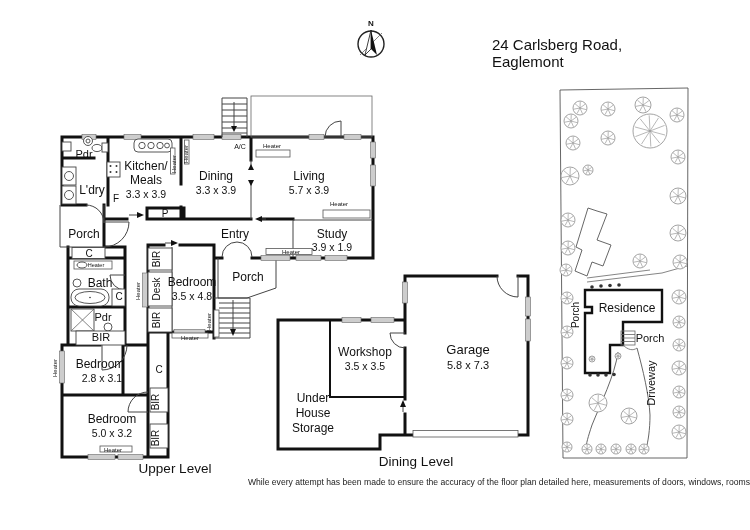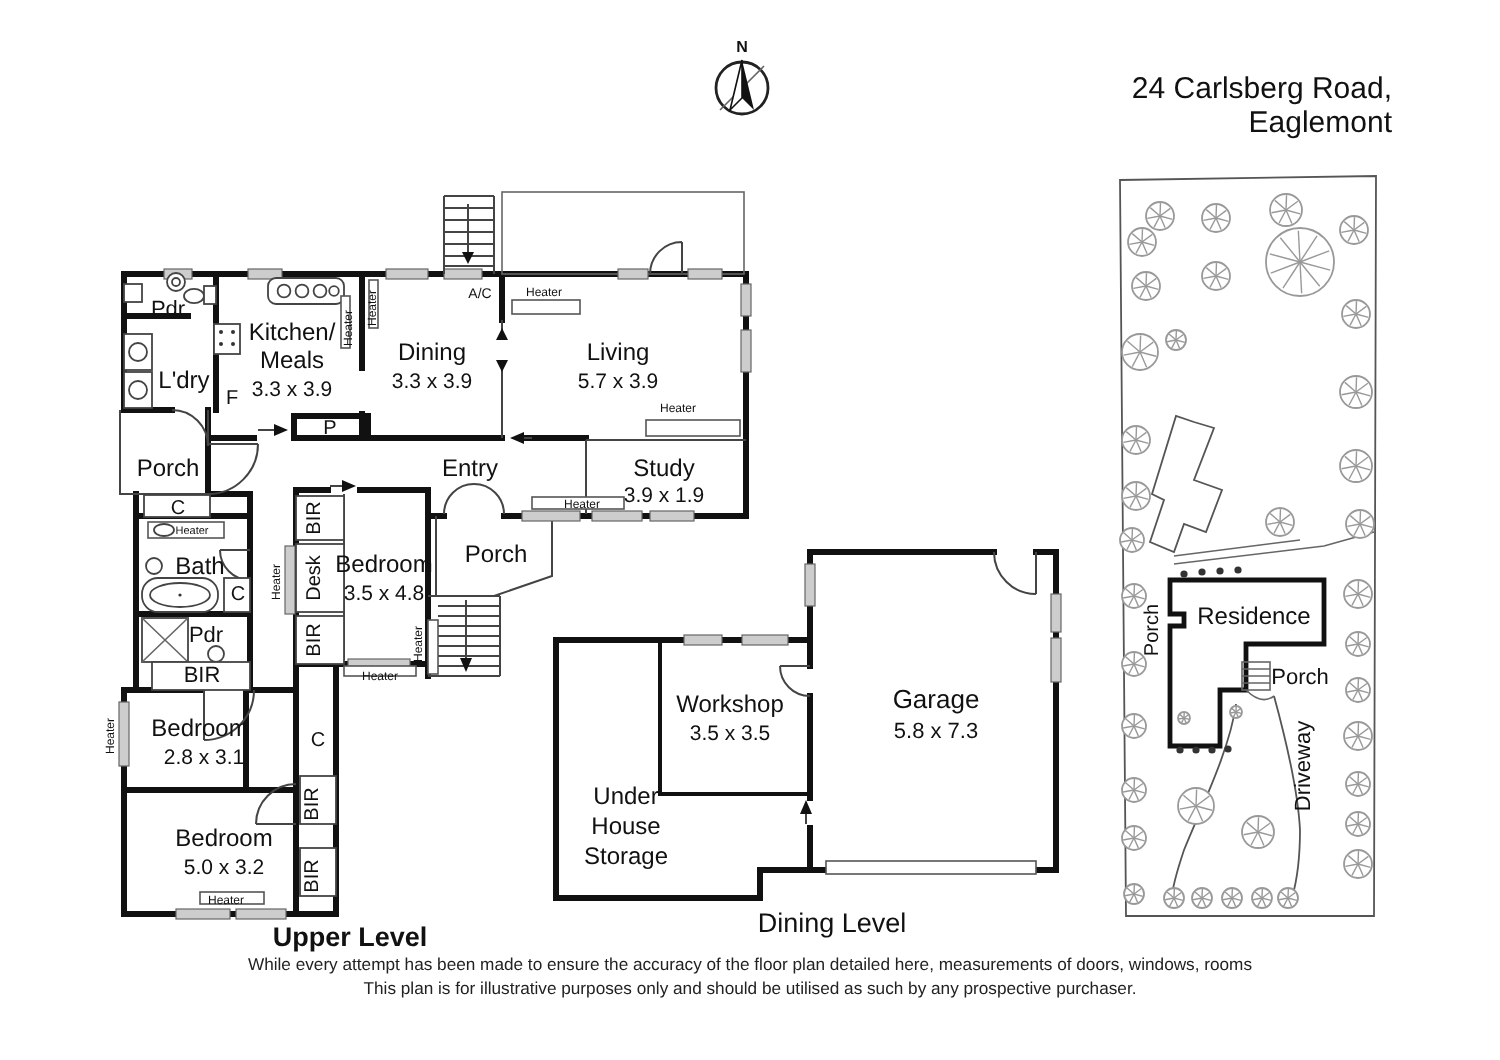--- a/index.html
+++ b/index.html
@@ -1,25 +1,25 @@
 <!DOCTYPE html>
 <html><head>
 <meta charset="utf-8">
 <style>
   html,body{margin:0;padding:0;background:#fff;}
   .page{position:relative;width:750px;height:530px;background:#fff;overflow:hidden;
         font-family:"Liberation Sans", sans-serif;color:#111;}
   .page svg{position:absolute;left:0;top:0;}
   svg text{font-family:"Liberation Sans", sans-serif;fill:#111;}
-  .title{position:absolute;left:492px;top:36px;width:204px;text-align:right;
+  .title{position:absolute;left:492px;top:36px;width:204px;text-align:left;
          font-size:15px;color:#111;}
   .level-label{position:absolute;font-size:13.5px;color:#111;transform:translateX(-50%);}
-  .upper{left:175px;top:461px;font-weight:bold;}
+  .upper{left:175px;top:461px;}
   .lower{left:416px;top:454px;}
-  .disclaimer{position:absolute;left:0;top:476px;width:750px;text-align:center;
+  .disclaimer{position:absolute;left:0;top:476px;width:750px;text-align:right;
               font-size:8.6px;line-height:12px;color:#222;}
   .wall{stroke:#111;stroke-width:3;fill:none;stroke-linecap:square;}
   .wall2{stroke:#111;stroke-width:2;fill:none;stroke-linecap:square;}
   .thin{stroke:#444;stroke-width:1;fill:none;}
   .thin2{stroke:#666;stroke-width:0.8;fill:none;}
   .win{fill:#cdcdcd;stroke:#666;stroke-width:0.6;}
   .hbox{fill:#fff;stroke:#555;stroke-width:0.8;}
   .fix{stroke:#444;stroke-width:0.9;fill:#fff;}
   .arrow{fill:#111;}
   .site{stroke:#555;stroke-width:0.9;fill:none;}
@@ -676,15 +676,14 @@
         <text x="650" y="342" font-size="11" text-anchor="middle">Porch</text>
         <text x="655" y="383" font-size="11" text-anchor="middle" transform="rotate(-90 655 383)">Driveway</text>
       </g>
   </svg>
 
   <div class="title">24 Carlsberg Road, Eaglemont</div>
   <div class="level-label upper">Upper Level</div>
   <div class="level-label lower">Dining Level</div>
   <div class="disclaimer">
     <div>While every attempt has been made to ensure the accuracy of the floor plan detailed here, measurements of doors, windows, rooms</div>
-    <div>This plan is for illustrative purposes only and should be utilised as such by any prospective purchaser.</div>
   </div>
 </div>
 
 </body></html>

